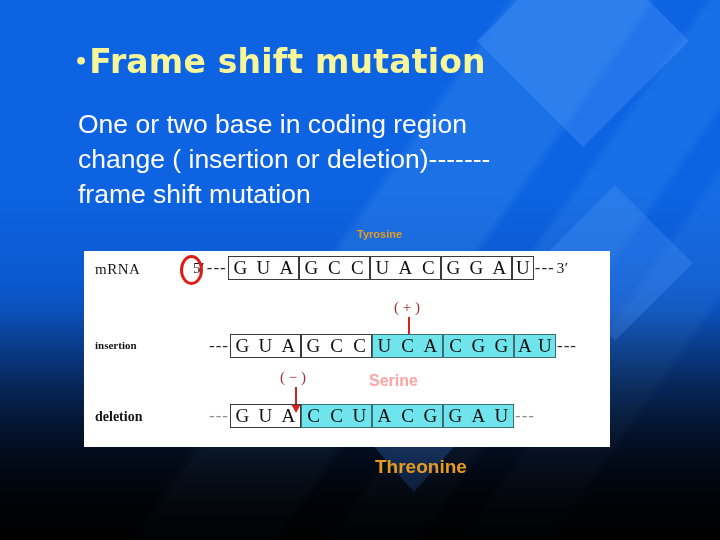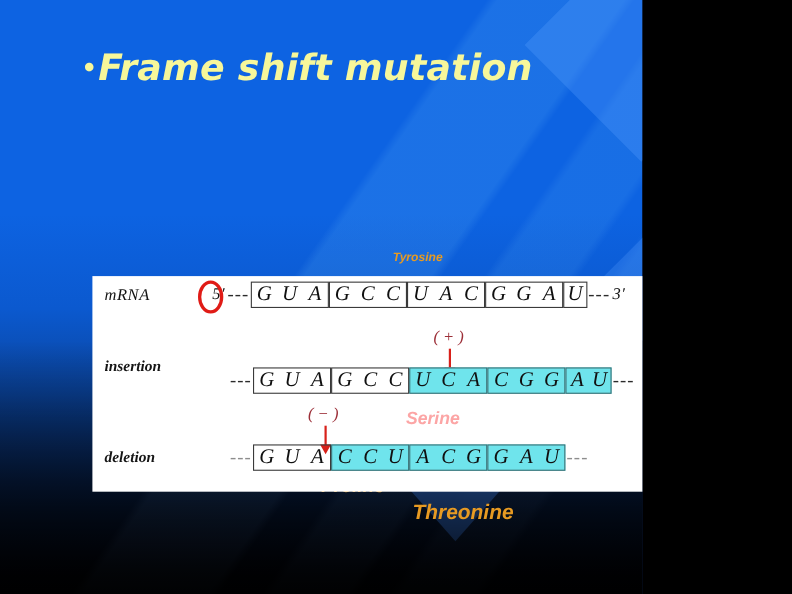--- a/index.html
+++ b/index.html
@@ -7,25 +7,24 @@
     margin: 0;
     padding: 0;
     background: #000;
   }
   body {
     font-family: "Liberation Sans", sans-serif;
   }
 
   #slide {
     position: relative;
-    width: 584px;
+    width: 720px;
     height: 540px;
     overflow: hidden;
     background: #0a1b3d;
-    font-style: italic;
   }
 
   
   .bg-base {
     position: absolute;
     inset: 0;
     background: linear-gradient(to bottom,
         #0d63e2 0%,
         #0d63e2 36%,
         #0b59cf 52%,
@@ -114,21 +113,21 @@
     background: #ffffff;
   }
 
   .row-label {
     position: absolute;
     font-family: "Liberation Serif", serif;
     color: #151515;
     white-space: nowrap;
   }
   .row-label.mrna  { left: 11px; top: 10px;  font-size: 15px; font-weight: 400; letter-spacing: .5px;}
-  .row-label.ins   { left: 11px; top: 75px;  font-size: 14px; font-weight: 700; }
+  .row-label.ins   { left: 11px; top: 88px;  font-size: 11px; font-weight: 700; }
   .row-label.del   { left: 11px; top: 158px; font-size: 14px; font-weight: 700; }
 
   
   .seq {
     position: absolute;
     display: flex;
     align-items: center;
     font-family: "Liberation Serif", serif;
     font-size: 19px;
     color: #101010;
@@ -233,20 +232,25 @@
   <div class="deco-chevron" style="left:508px; top:-34px; width:150px; height:150px;"></div>
   <div class="deco-chevron" style="left:560px; top:208px; width:110px; height:110px; background:rgba(90,160,255,0.26);"></div>
   <div class="deco-diamond" style="left:368px; top:440px;"></div>
 
   <div class="bg-fade-bottom"></div>
 
   <div id="title">
     <span class="bullet">•</span><span>Frame shift mutation</span>
   </div>
 
+  <div id="body-text">
+    <div>One or two base in coding region</div>
+    <div>change ( insertion or deletion)-------</div>
+    <div>frame shift mutation</div>
+  </div>
 
   <div class="aa tyrosine">Tyrosine</div>
   <div class="aa alanine">Alanine</div>
   <div class="aa proline">Proline</div>
   <div class="aa threonine">Threonine</div>
 
   <div id="figure">
 
     <div class="row-label mrna">mRNA</div>
     <div class="row-label ins">insertion</div>

